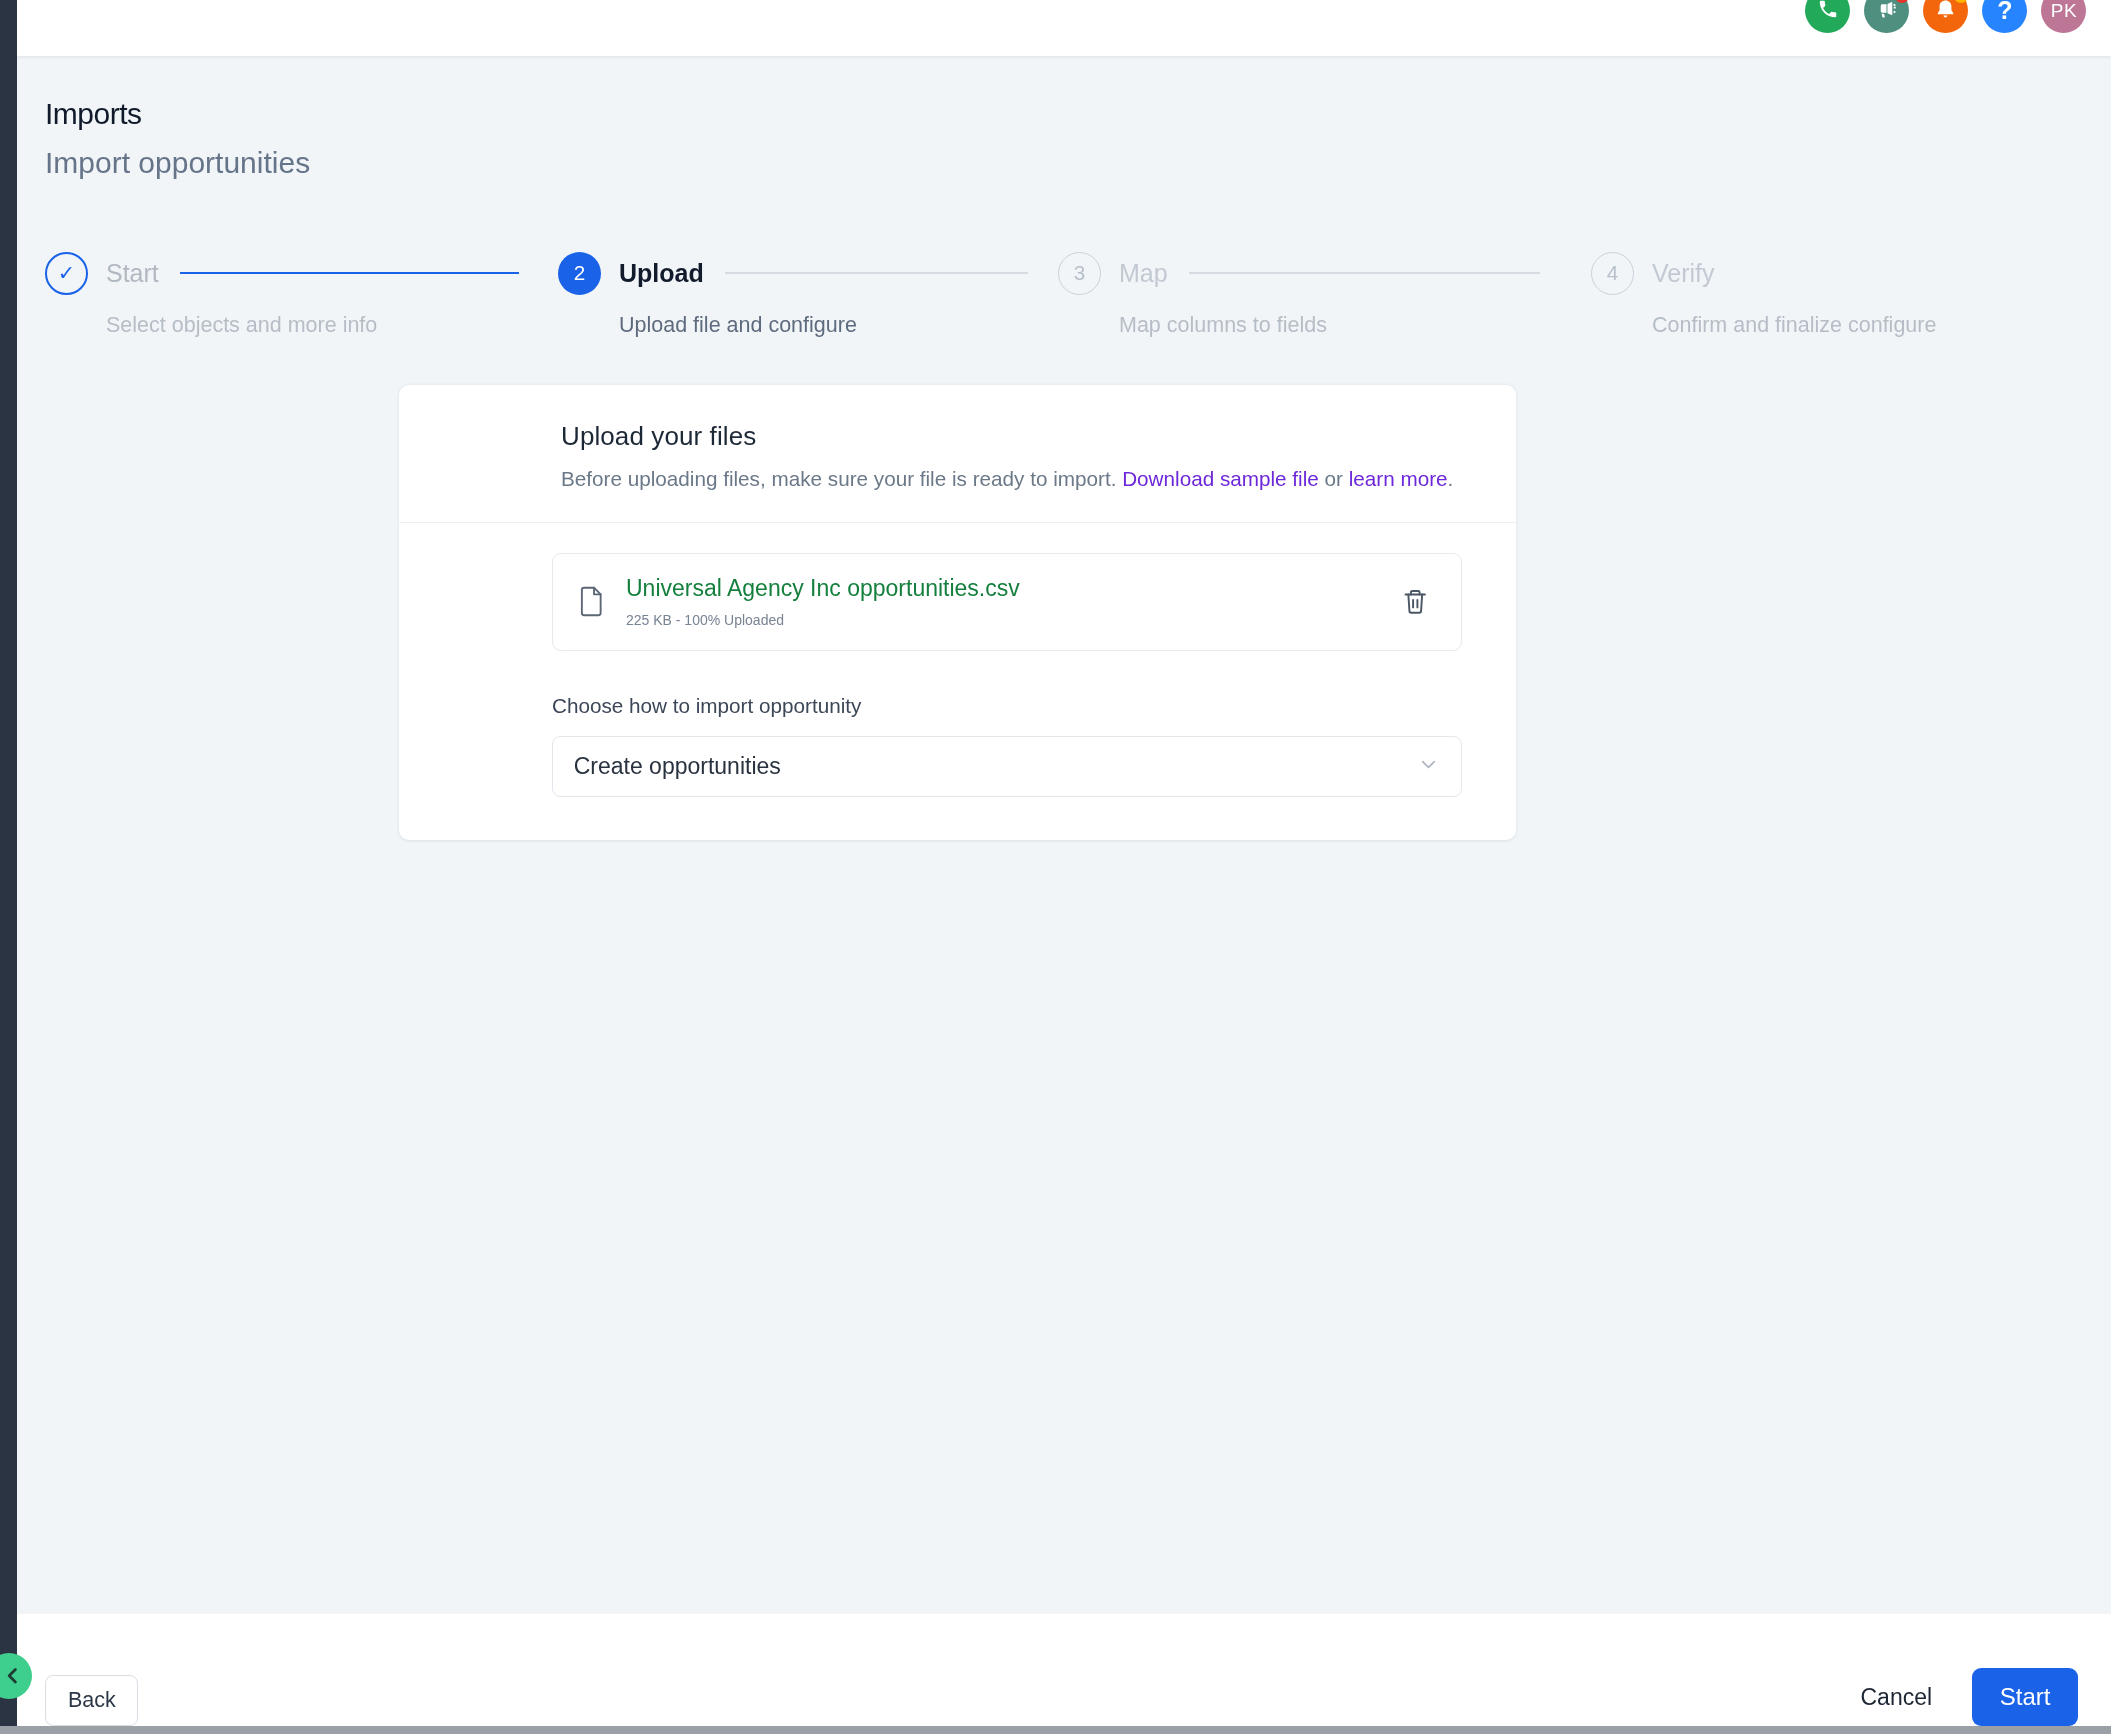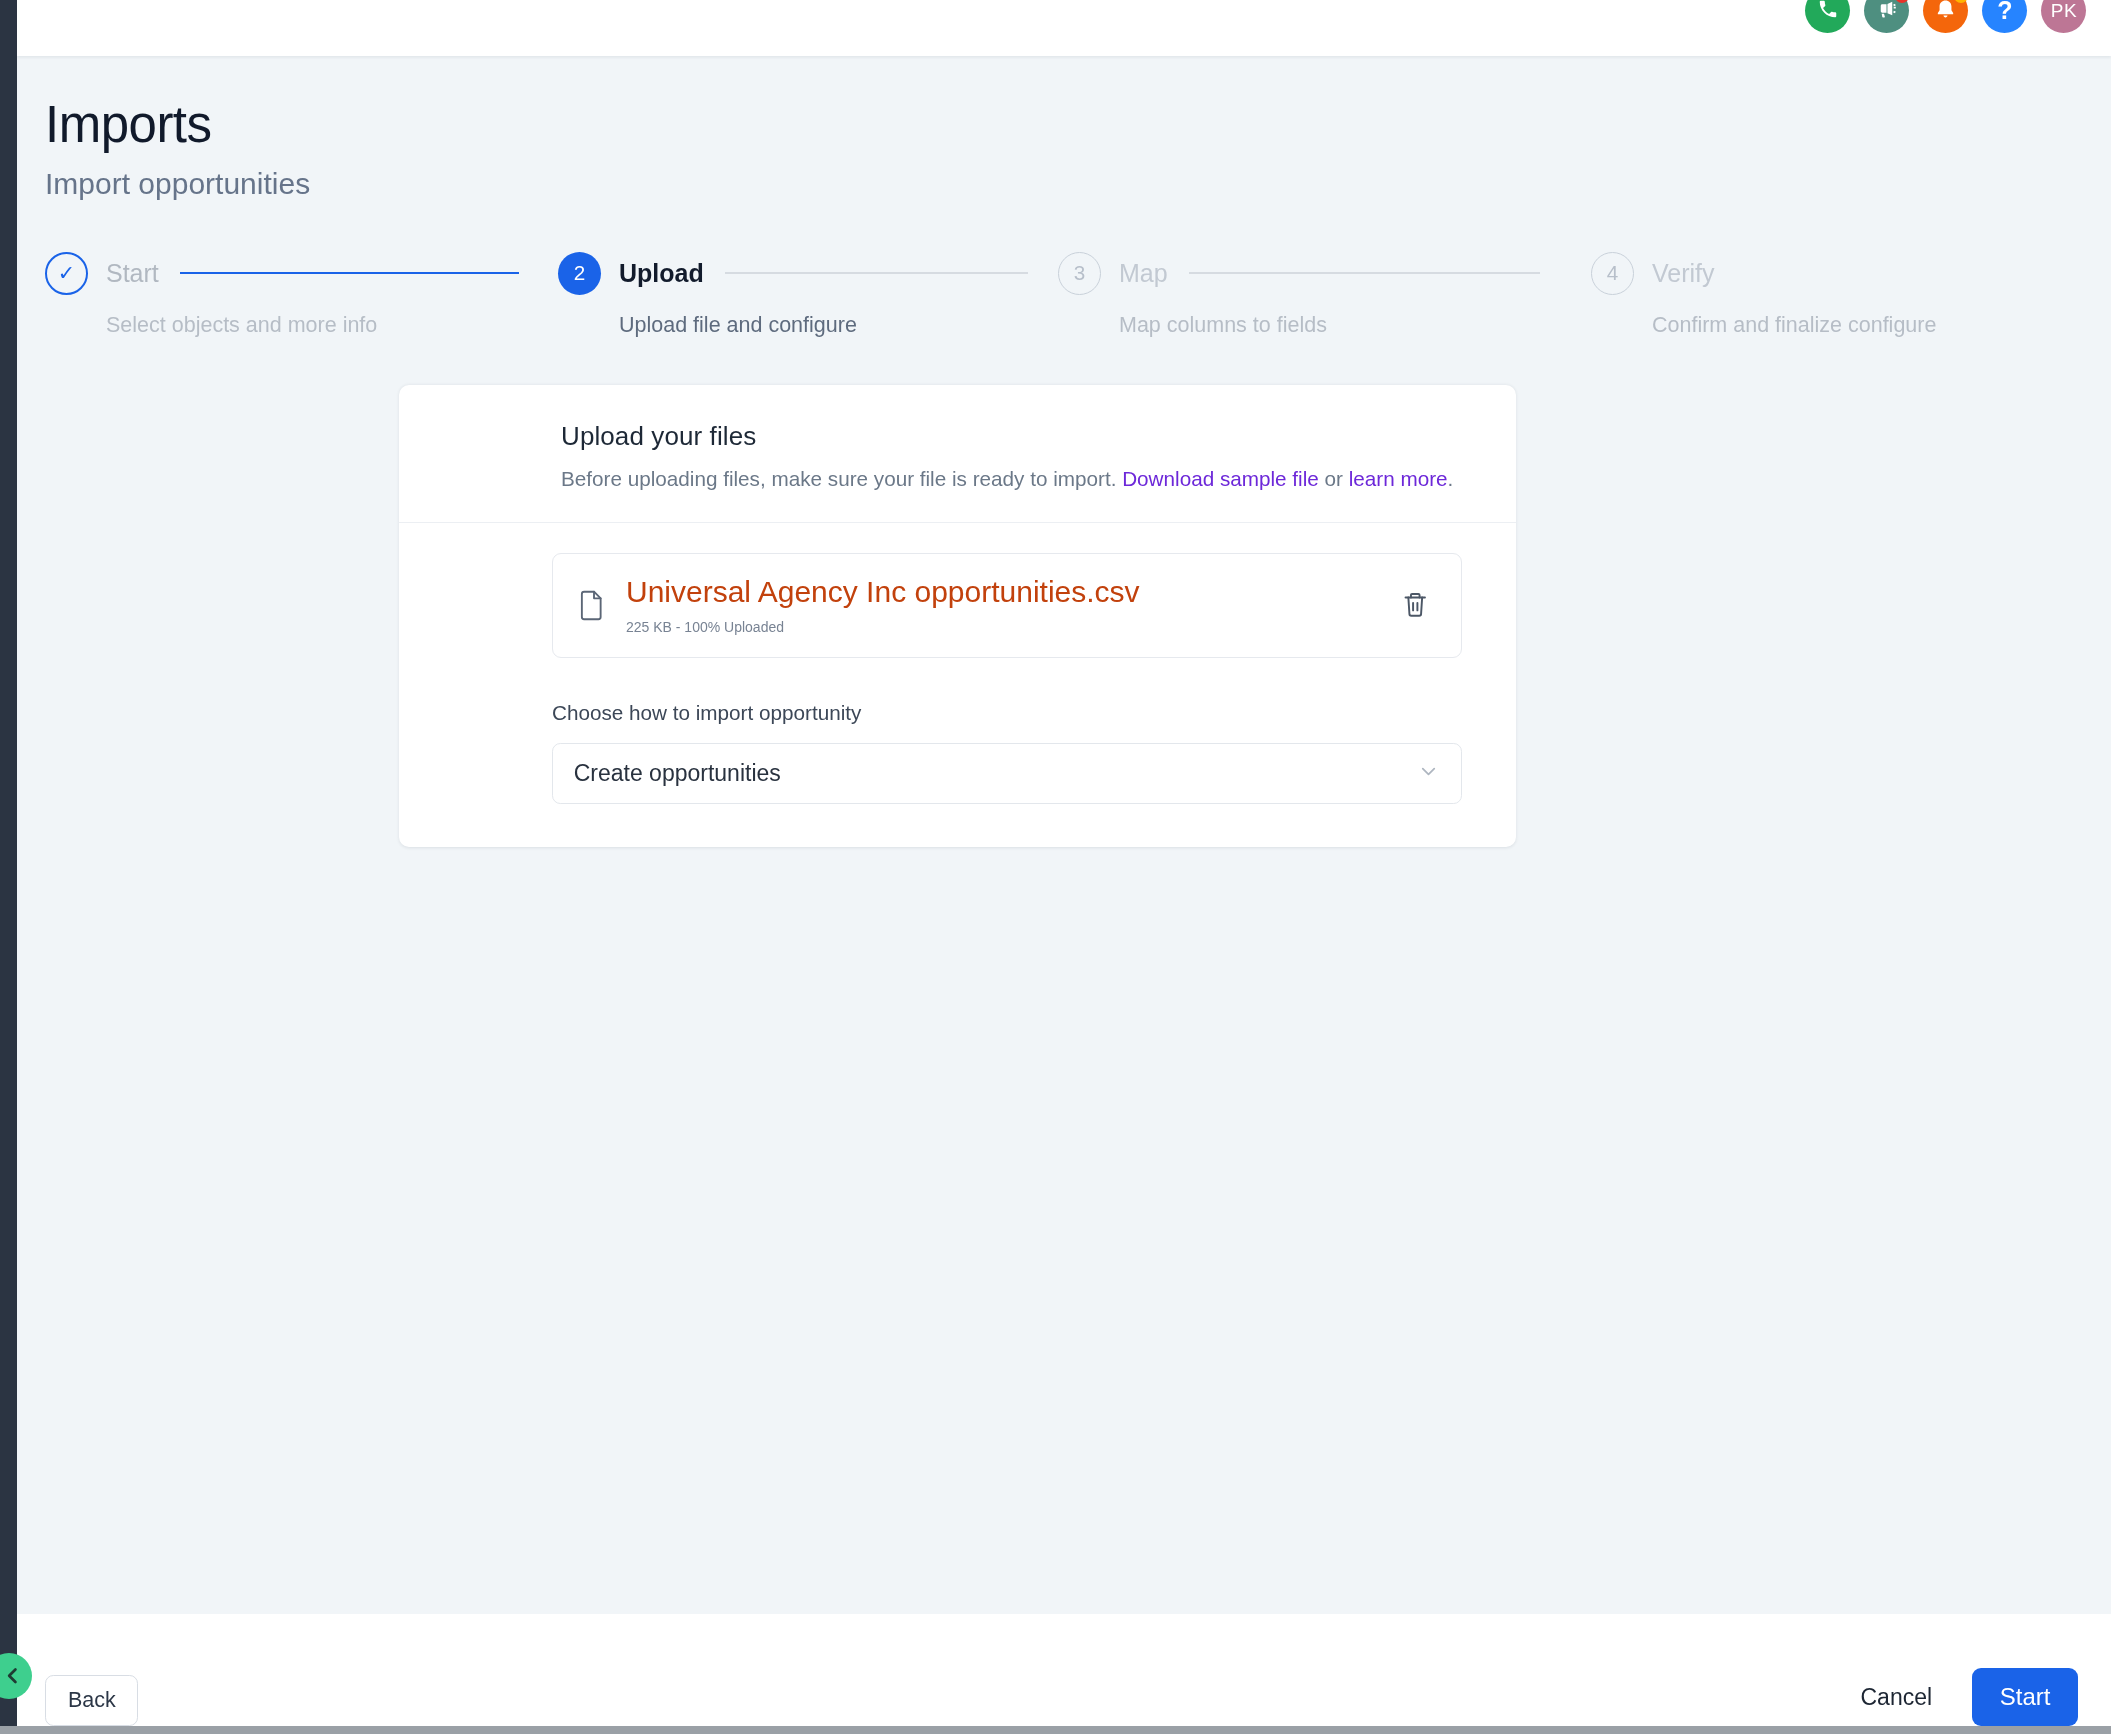--- a/index.html
+++ b/index.html
@@ -59,21 +59,21 @@
     position: absolute; top: 0.8px; right: 0.8px;
     width: 14px; height: 14px; border-radius: 50%;
   }
   .badge-red { background: #e8342a; }
   .badge-yellow { background: #ffb400; }
   .qmark { font-size: 25px; font-weight: bold; line-height: 1; }
 
   
   .page-head { position: absolute; left: 45px; top: 99px; }
   .page-title {
-    font-size: 51px; font-weight: 400; color: #111a2b;
+    font-size: 30px; font-weight: 400; color: #111a2b;
     letter-spacing: -0.5px; line-height: 1;
   }
   .page-sub {
     margin-top: 16.5px;
     font-size: 30px; color: #66748a; font-weight: 400;
   }
 
   
   .stepper {
     position: absolute; left: 45px; top: 248px;
@@ -127,21 +127,21 @@
 
   .file-row {
     display: flex; align-items: center;
     border: 1.2px solid #e6e9ee;
     border-radius: 9px;
     padding: 21.5px 26.5px 21.5px 25px;
     background: #fff;
   }
   .file-icon { flex: none; width: 38px; display:flex; align-items:center; justify-content:flex-start; }
   .file-meta { flex: 1; margin-left: 10px; }
-  .file-name { font-size: 30px; color: #c2410c; }
+  .file-name { font-size: 23px; color: #15803d; }
   .file-status { margin-top: 10px; font-size: 14px; color: #788393; }
   .file-delete { flex: none; width: 38px; display:flex; align-items:center; justify-content:center; cursor:pointer; }
 
   .field-label {
     margin-top: 43px;
     font-size: 20.7px; color: #3c4757;
   }
   .select-box {
     margin-top: 18px;
     height: 61px;

